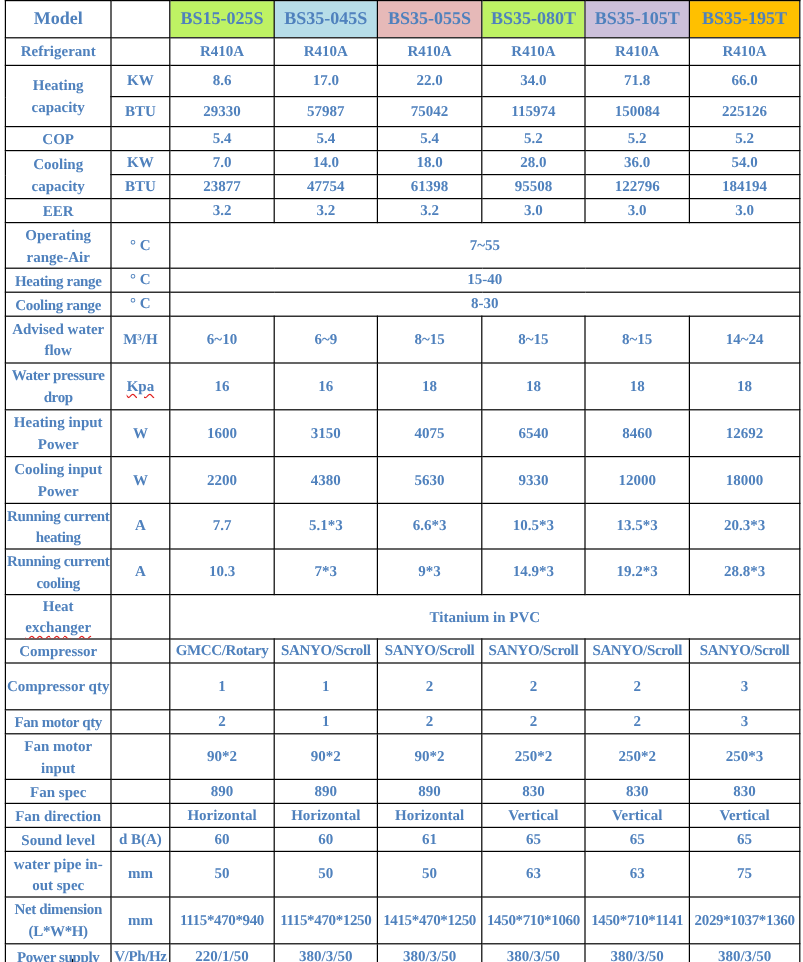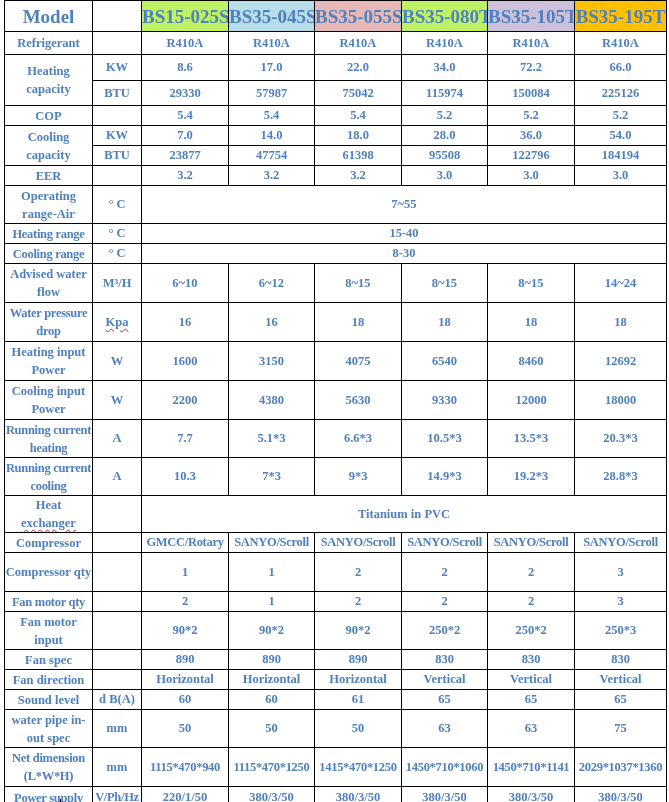--- a/index.html
+++ b/index.html
@@ -17,21 +17,21 @@
   .spec-table td {
     border:1.5px solid #000;
     text-align:center;
     vertical-align:middle;
     padding:0;
     line-height:19px;
     overflow:hidden;
     white-space:nowrap;
   }
   .spec-table td.label { white-space:normal; line-height:18px; }
-  .hdr td { font-size:19px; }
+  .hdr td { font-size:15px; }
   .squiggle { text-decoration:underline wavy #e02020; text-decoration-thickness:1px; text-underline-offset:2px; }
   .tight { letter-spacing:-0.3px; }
   .bottom-line { position:absolute; left:60px; top:799px; width:1px; height:3px; background:#000; }
 </style>
 </head>
 <body>
 
 <table class="spec-table">
   <colgroup>
     <col style="width:88px">
@@ -66,21 +66,21 @@
       <td>R410A</td>
     </tr>
 
     <tr style="height:26px">
       <td class="label" rowspan="2">Heating capacity</td>
       <td>KW</td>
       <td>8.6</td>
       <td>17.0</td>
       <td>22.0</td>
       <td>34.0</td>
-      <td>72.2</td>
+      <td>71.8</td>
       <td>66.0</td>
     </tr>
     <tr style="height:25px">
       <td>BTU</td>
       <td>29330</td>
       <td>57987</td>
       <td>75042</td>
       <td>115974</td>
       <td>150084</td>
       <td>225126</td>
@@ -141,21 +141,21 @@
     <tr style="height:19px">
       <td class="label tight">Cooling range</td>
       <td>° C</td>
       <td colspan="6">8-30</td>
     </tr>
 
     <tr style="height:39px">
       <td class="label">Advised water flow</td>
       <td>M³/H</td>
       <td>6~10</td>
-      <td>6~12</td>
+      <td>6~9</td>
       <td>8~15</td>
       <td>8~15</td>
       <td>8~15</td>
       <td>14~24</td>
     </tr>
 
     <tr style="height:39px">
       <td class="label tight">Water pressure drop</td>
       <td><span class="squiggle">Kpa</span></td>
       <td>16</td>

